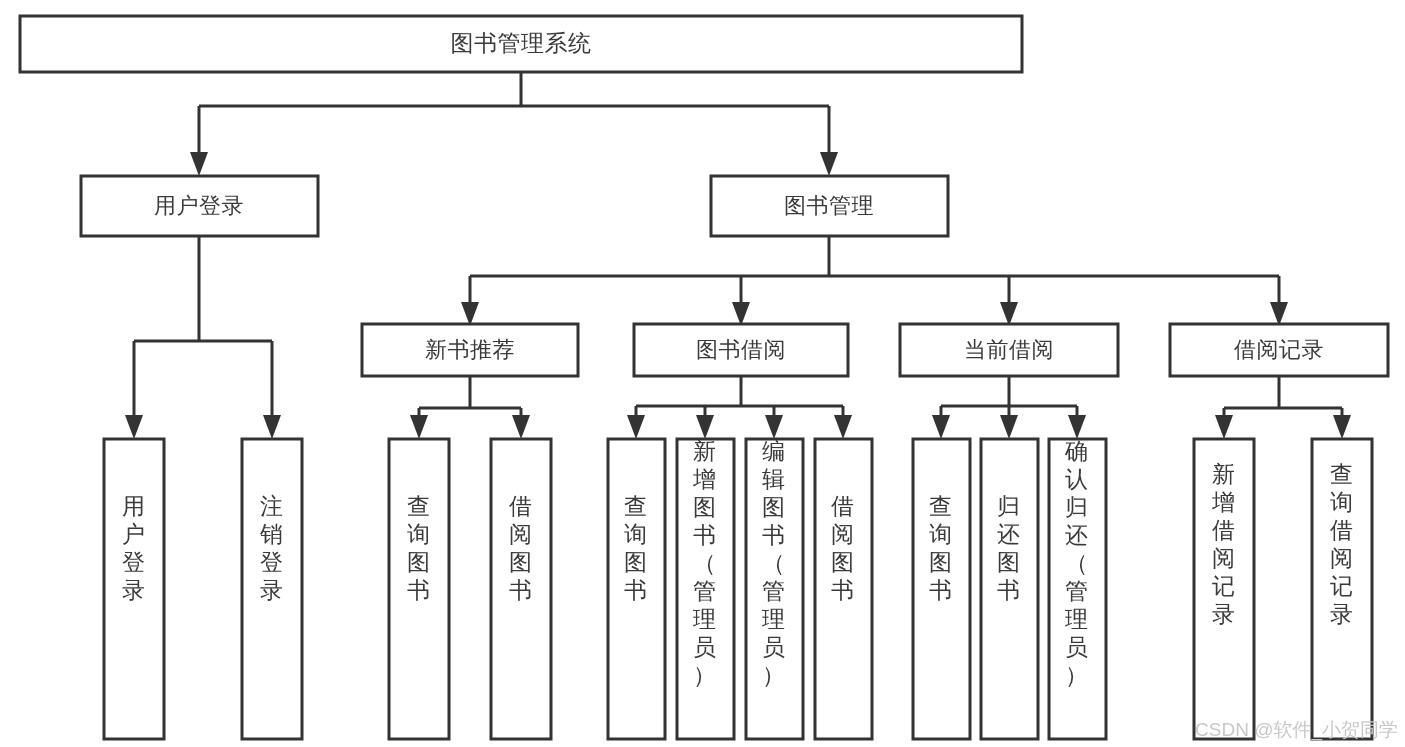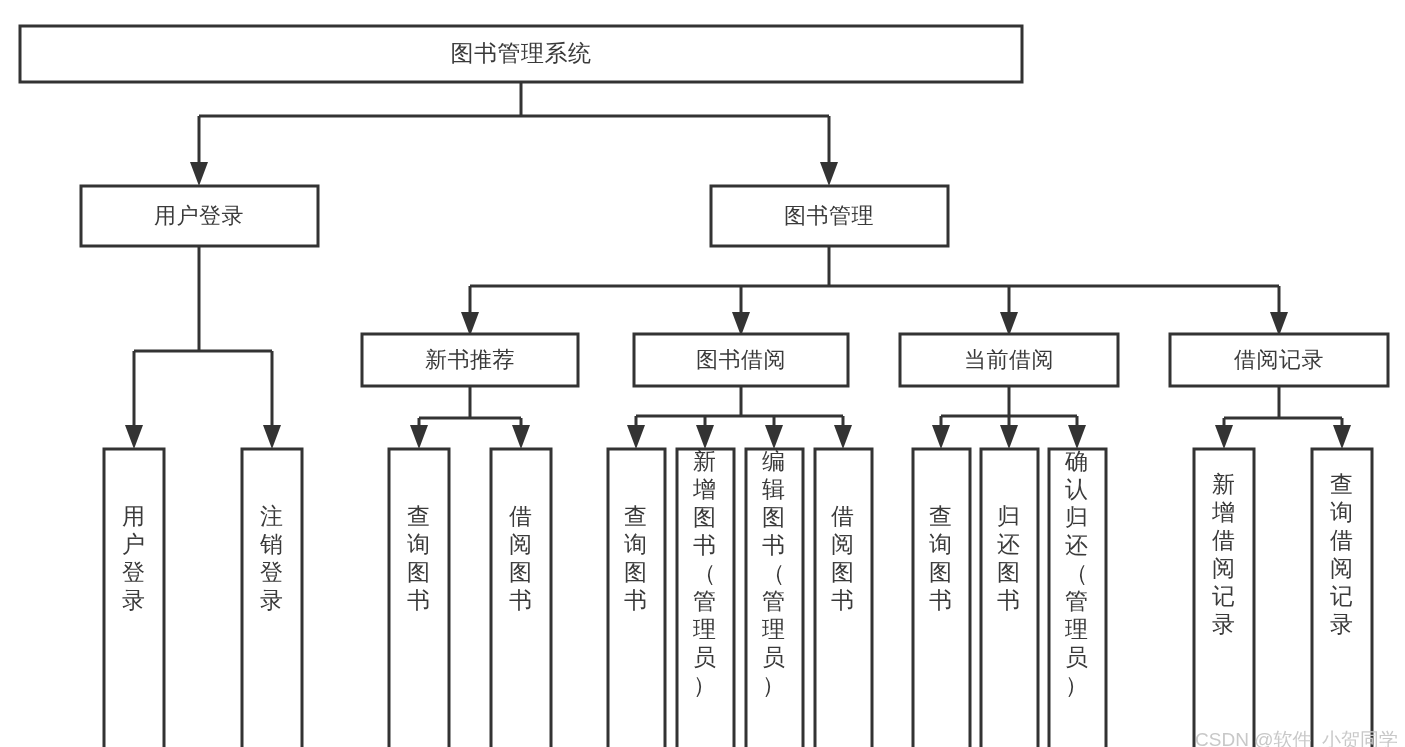--- a/index.html
+++ b/index.html
@@ -11,21 +11,21 @@
   body {
     width: 1405px;
     height: 747px;
     font-family: "Liberation Sans", "DejaVu Sans", sans-serif;
     overflow: hidden;
     position: relative;
   }
   #diagram-root {
     position: absolute;
     left: 0;
-    top: 14px;
+    top: 4px;
     width: 1405px;
     height: 684px;
   }
   svg#flowchart {
     display: block;
     width: 1405px;
     height: 747px;
     background: #ffffff;
   }
   .node-box {

